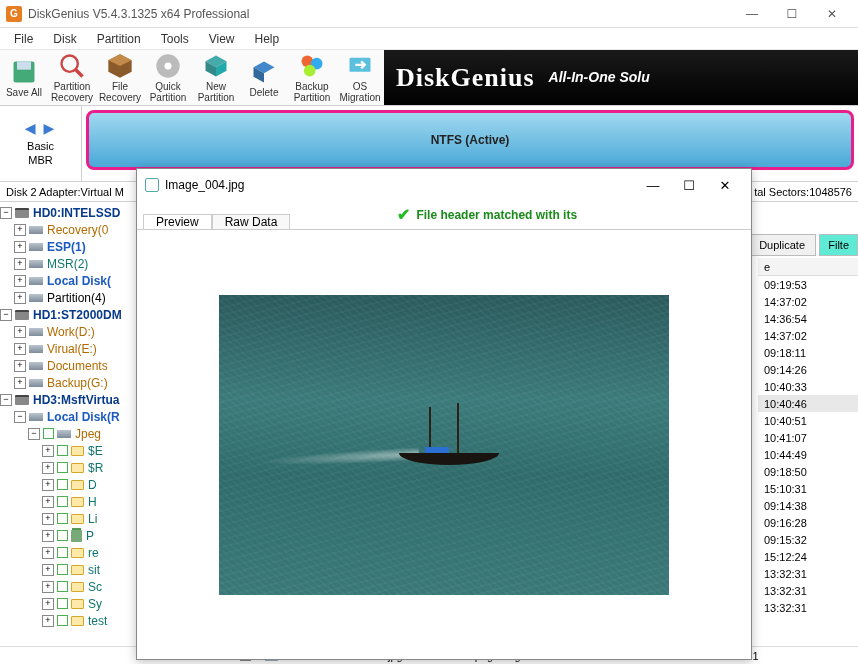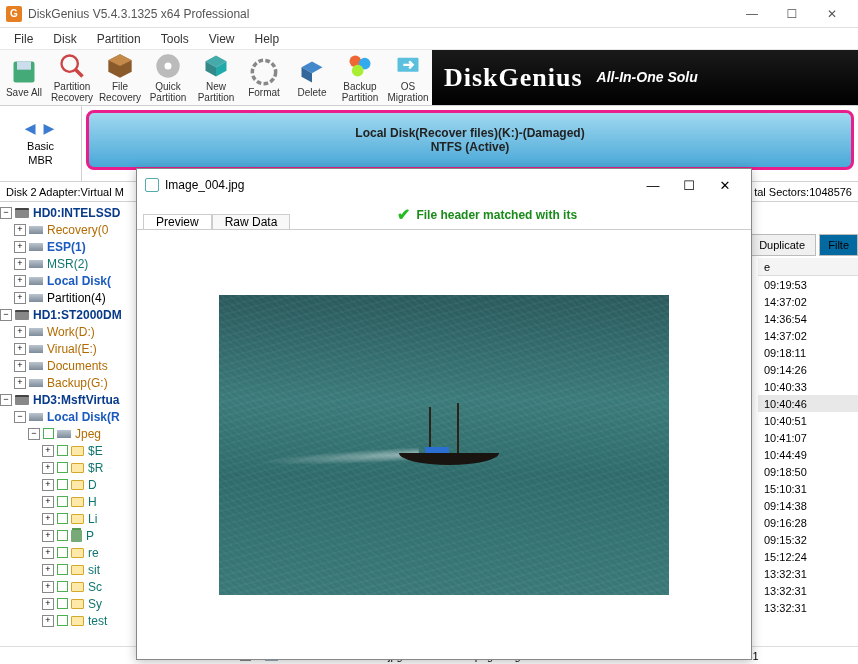--- a/index.html
+++ b/index.html
@@ -51,21 +51,21 @@
 .t-recycle::before { content:''; position:absolute; top:-2px; left:1px; right:1px; height:2px; background:#595; }
 .tree .blue { color: #1b5bbf; font-weight: bold; }
 .tree .dkblue { color: #083a8a; font-weight: bold; }
 .tree .green { color: #000000; }
 .tree .amber { color: #b36b00; }
 .tree .black { color: #0f766e; }
 
 
 .right-panel { flex: 1; position: relative; overflow: hidden; }
 .btn-dup { position: absolute; top: 32px; right: 42px; height: 22px; padding: 0 10px; background: #f0f0f0; border: 1px solid #bbb; font-size: 11px; display:flex; align-items:center; }
-.btn-filt { position: absolute; top: 32px; right: 0; height: 22px; padding: 2px 8px; background: #0369a1; border: 1px solid #bbb; font-size: 11px; display:flex; align-items:center; }
+.btn-filt { position: absolute; top: 32px; right: 0; height: 22px; padding: 2px 8px; background: #5eead4; border: 1px solid #bbb; font-size: 11px; display:flex; align-items:center; }
 .e-col-label { position:absolute; top:56px; right:0; width:100px; height:18px; border-bottom:1px solid #ddd; font-size:11px; padding-left:6px; display:flex; align-items:center; background:#f4f4f4;}
 .timecol { position: absolute; right: 0; top: 74px; width: 100px; font-size: 11px; }
 .timecol .trow { height: 17px; padding-left: 6px; display: flex; align-items: center; }
 .timecol .trow.hl { background: #e8e8e8; }
 
 
 .bottom-row { position: absolute; bottom: 0; left: 0; right: 0; height: 18px; display: flex; align-items: center; font-size: 11px; background: #fff; border-top: 1px solid #ddd; padding-left: 240px; gap: 14px; }
 .bottom-row .chk { width: 11px; height: 11px; border: 1px solid #888; }
 .bottom-row .fic { width: 13px; height: 11px; background: #cde; border: 1px solid #9ac; }
 
@@ -147,26 +147,20 @@
       <svg class="ticon" viewBox="0 0 24 24">
         <polygon points="12,3 21,8 12,13 3,8" fill="#4aa"></polygon>
         <polygon points="3,8 12,13 12,21 3,16" fill="#388"></polygon>
         <polygon points="21,8 12,13 12,21 21,16" fill="#2aa"></polygon>
       </svg>
       <span style="white-space:pre-line">New
 Partition</span>
     </div>
   <div class="tool">
       <svg class="ticon" viewBox="0 0 24 24">
-        <circle cx="12" cy="12" r="10" fill="none" stroke="#888" stroke-width="3" stroke-dasharray="4 2"></circle>
-      </svg>
-      <span>Format</span>
-    </div>
-  <div class="tool">
-      <svg class="ticon" viewBox="0 0 24 24">
         <polygon points="12,3 21,8 12,13 3,8" fill="#48c"></polygon>
         <polygon points="3,8 12,13 12,21 3,16" fill="#369"></polygon>
       </svg>
       <span>Delete</span>
     </div>
   <div class="tool">
       <svg class="ticon" viewBox="0 0 24 24">
         <circle cx="8" cy="8" r="5" fill="#e63"></circle>
         <circle cx="16" cy="10" r="5" fill="#3ae"></circle>
         <circle cx="10" cy="16" r="5" fill="#ae3"></circle>
@@ -189,21 +183,20 @@
   </div>
 </div>
 
 <div class="mid-top">
   <div class="left">
     <div class="arrows">◀ ▶</div>
     <div class="label"><span>Basic</span><br><span>MBR</span></div>
   </div>
   <div class="right">
     <div class="partition-block">
-      <div>Local Disk(Recover files)(K:)-(Damaged)</div>
       <div>NTFS (Active)</div>
     </div>
   </div>
 </div>
 
 <div class="statusline">
   <span>Disk 2 Adapter:Virtual M</span>
   <span class="spacer"></span>
   <span>tal Sectors:1048576</span>
 </div>

